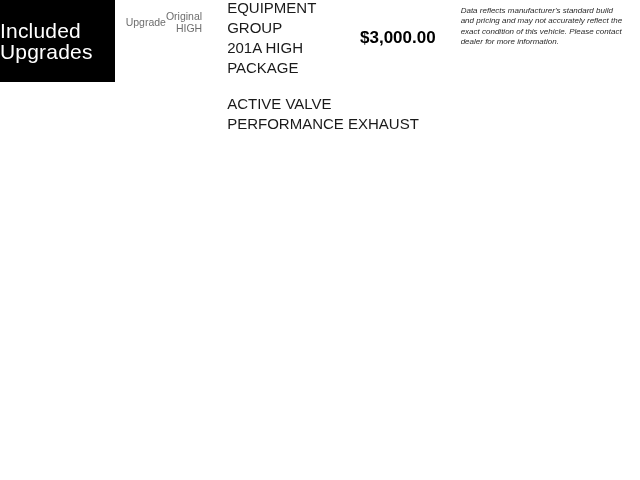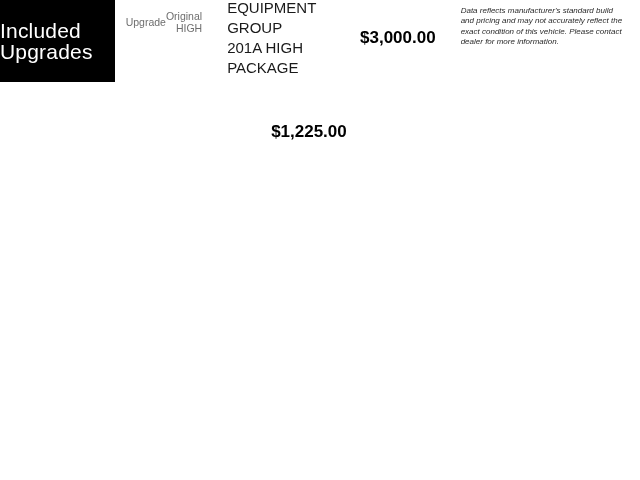--- a/index.html
+++ b/index.html
@@ -110,21 +110,21 @@
   </div>
 
   <div class="rows">
 
     <div class="row r1">
       <div class="row-name">EQUIPMENT GROUP 201A HIGH PACKAGE</div>
       <div class="row-price">$3,000.00</div>
     </div>
 
     <div class="row r2">
-      <div class="row-price">$1,225.00</div>
+      <div class="row-name">ACTIVE VALVE PERFORMANCE EXHAUST</div>
     </div>
 
 
 
   </div>
 
   <div class="disclaimer">Data reflects manufacturer's standard build and pricing and may not accurately reflect the exact condition of this vehicle. Please contact dealer for more information.</div>
 
 </div>
 

